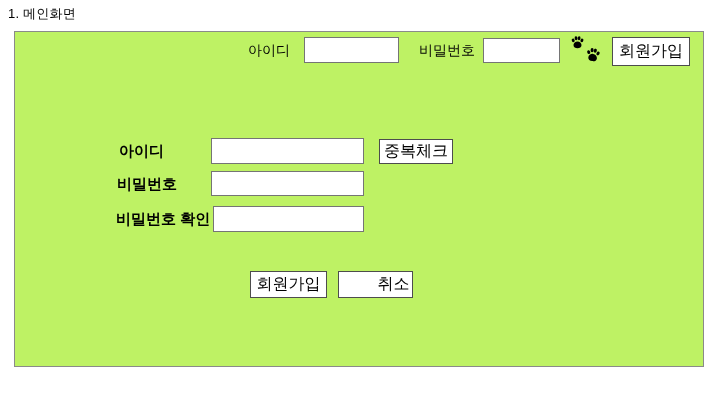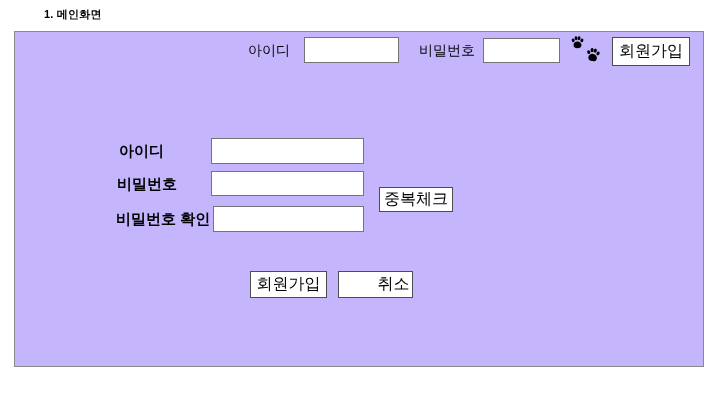--- a/index.html
+++ b/index.html
@@ -7,30 +7,29 @@
     width: 720px; height: 405px;
     background: #ffffff;
     font-family: "Liberation Sans", "DejaVu Sans", sans-serif;
     color: #000;
     overflow: hidden;
   }
   .stage { position: relative; width: 720px; height: 405px; }
 
   .doc-title {
     position: absolute; left: 8px; top: 5px;
-    font-size: 11px; font-weight: bold; line-height: 18px;
+    font-size: 13px; font-weight: normal; line-height: 18px;
     letter-spacing: 0.2px;
-    margin-left: 36px;
   }
 
   .outer-box {
     position: absolute; left: 14px; top: 31px;
     width: 690px; height: 336px;
     border: 1px solid #8a8a8a;
-    background: #c4b5fd;
+    background: #bef264;
   }
 
   .abs { position: absolute; }
 
   .lbl {
     font-size: 14px; color: #000;
     white-space: nowrap;
   }
   .lbl-bold { font-weight: bold; font-size: 15px; }
 
@@ -60,21 +59,21 @@
   .top-pw-label    { left: 404px; top: 6px;  height: 25px; line-height: 25px; }
   .top-pw-input    { left: 468px; top: 6px;  width: 77px;  height: 25px; }
   .paw-wrap        { left: 552px; top: 2px;  width: 38px;  height: 32px; }
   .paw-1 { position: absolute; left: 4px;  top: 2px;  width: 13px; height: 13px; }
   .paw-2 { position: absolute; left: 19px; top: 14px; width: 14px; height: 14px; transform: rotate(8deg); }
   .top-signup-btn  { left: 597px; top: 5px;  width: 78px;  height: 29px; }
 
   
   .form-id-label   { left: 104px; top: 106px; height: 26px; line-height: 26px; }
   .form-id-input   { left: 196px; top: 106px; width: 153px; height: 26px; }
-  .dup-check-btn   { left: 364px; top: 107px; width: 74px;  height: 25px; margin-top: 48px; }
+  .dup-check-btn   { left: 364px; top: 107px; width: 74px;  height: 25px; }
 
   .form-pw-label   { left: 102px; top: 139px; height: 25px; line-height: 25px; }
   .form-pw-input   { left: 196px; top: 139px; width: 153px; height: 25px; }
 
   .form-pwc-label  { left: 101px; top: 174px; height: 26px; line-height: 26px; text-align: center; }
   .form-pwc-input  { left: 198px; top: 174px; width: 151px; height: 26px; }
 
   .form-signup-btn { left: 235px; top: 239px; width: 77px;  height: 27px; }
   .form-cancel-btn { left: 323px; top: 239px; width: 75px;  height: 27px; padding-left: 36px; }
 </style>

